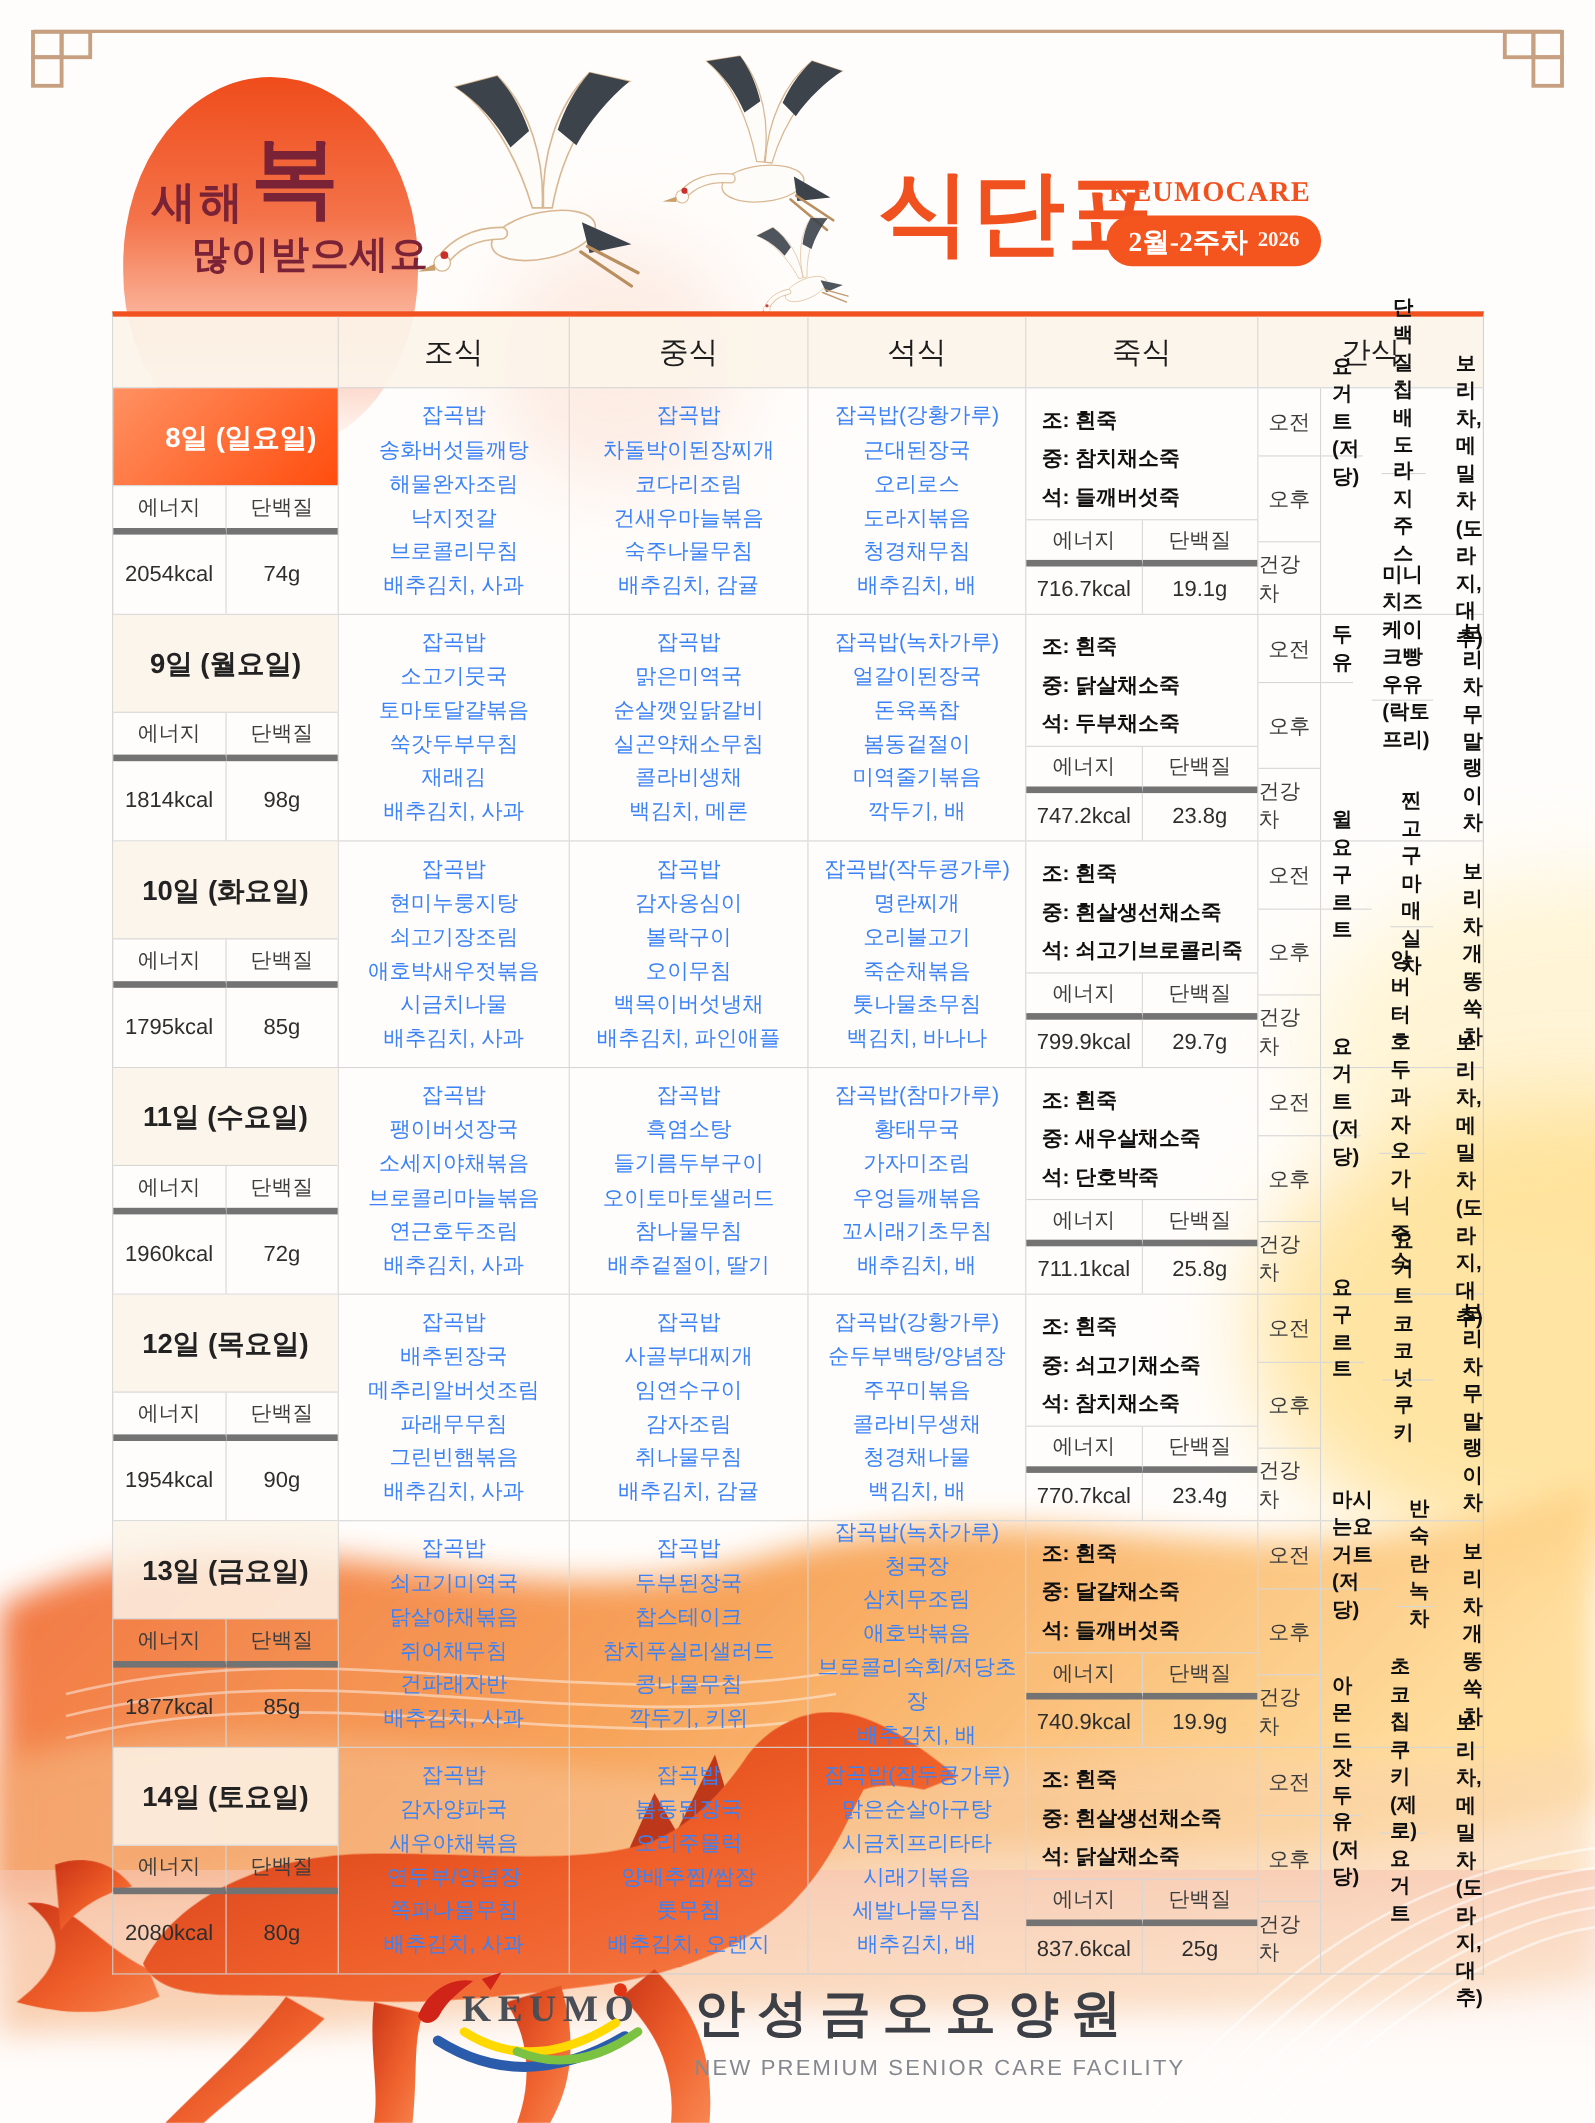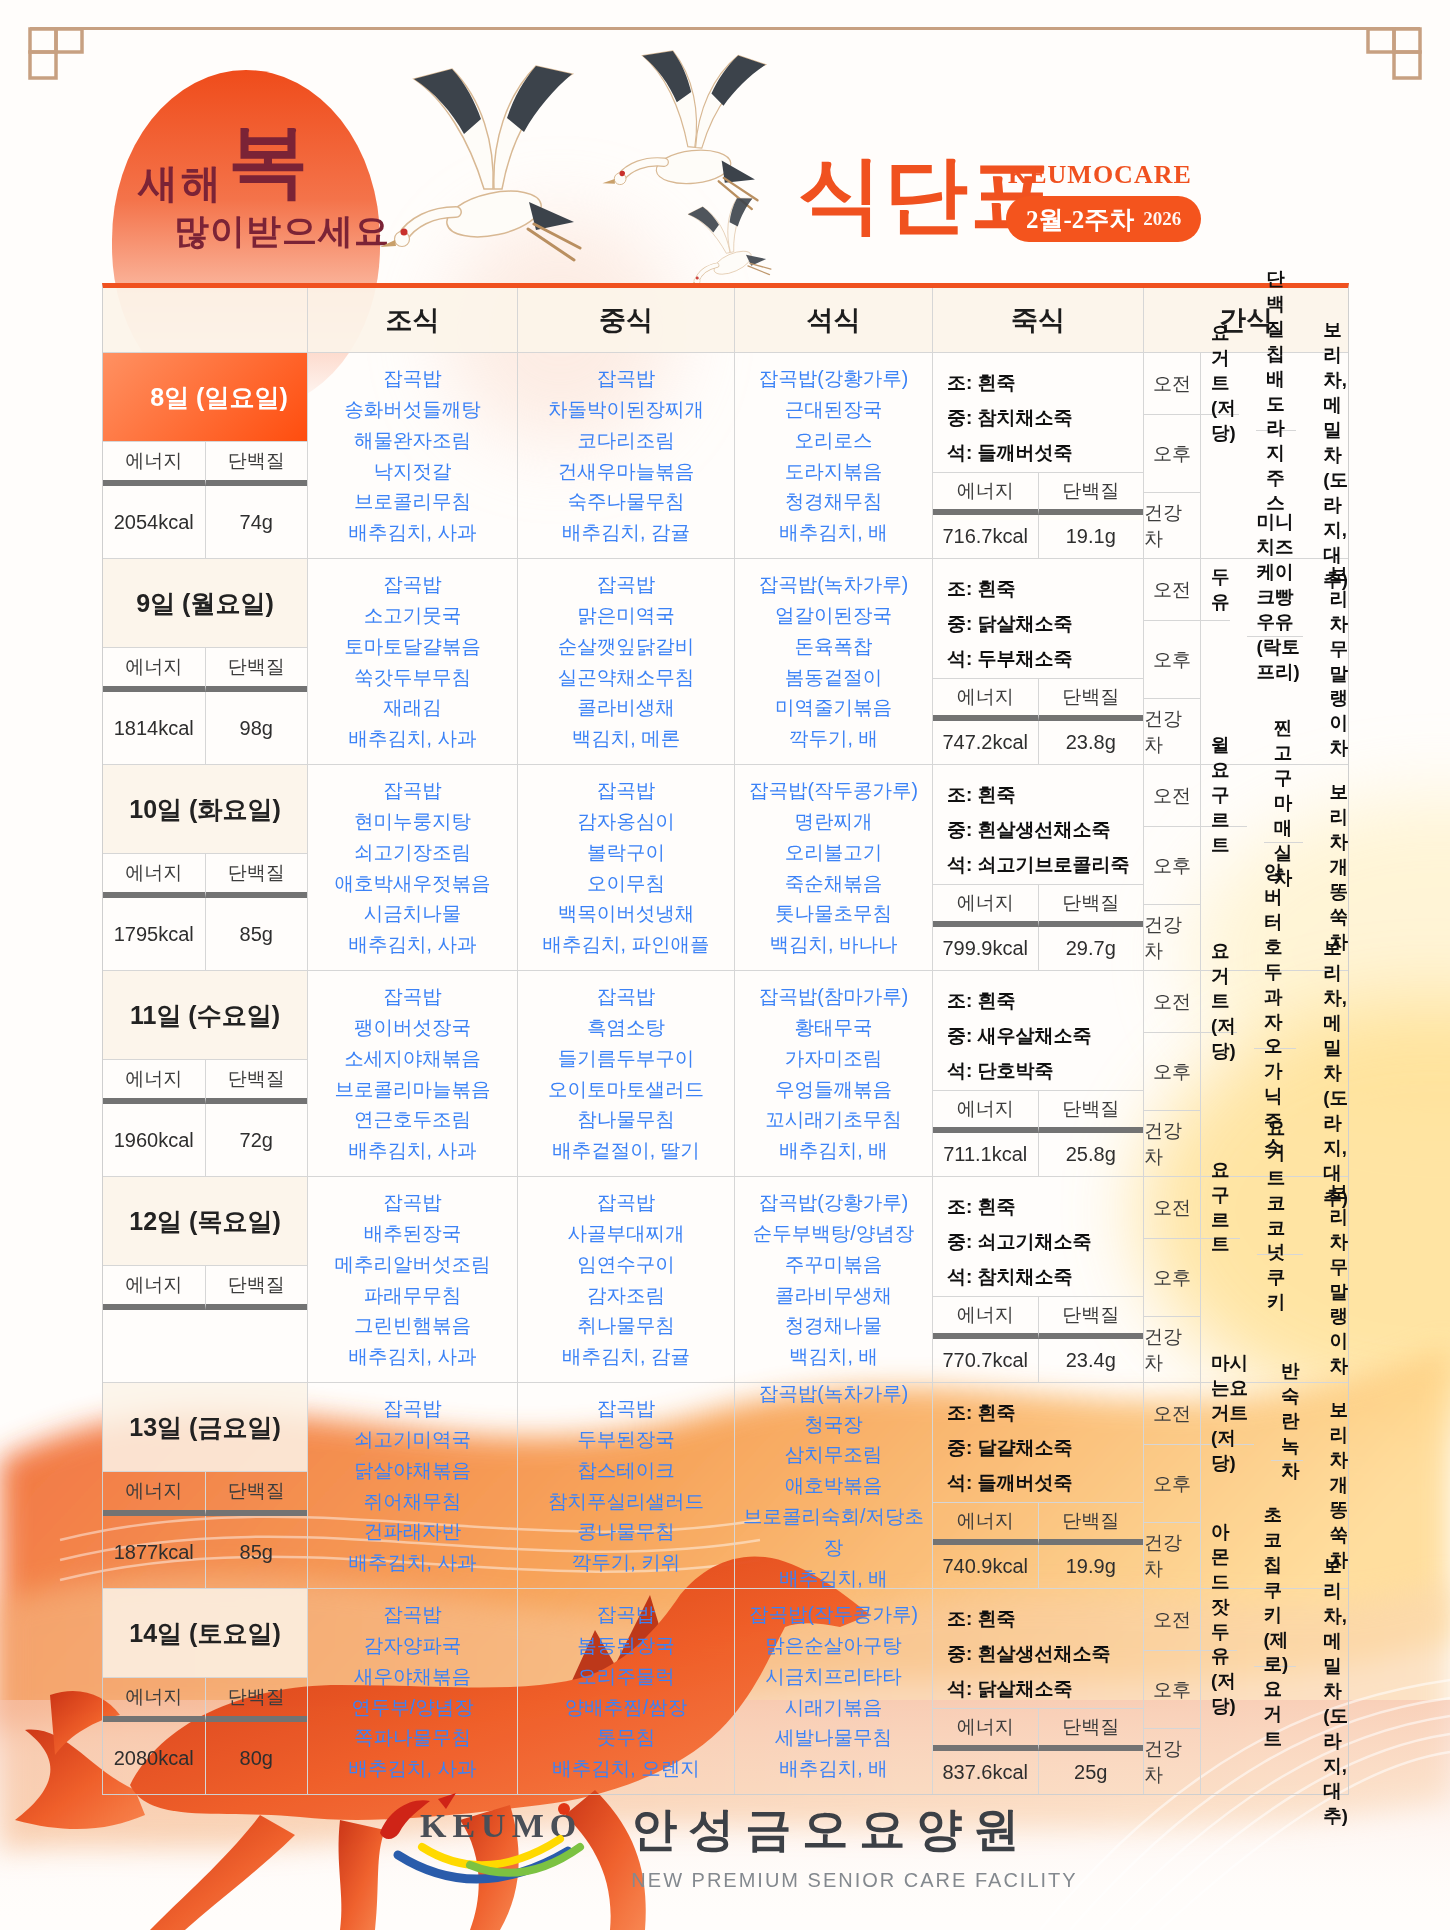--- a/index.html
+++ b/index.html
@@ -32,21 +32,21 @@
   .badge{position:absolute;left:1006px;top:196px;z-index:2;height:46px;padding:0 20px;border-radius:26px;
          background:#f4541d;color:#fff;display:flex;align-items:center;gap:9px;
          font:bold 25px "Liberation Serif",serif;}
   .badge .yr{font-size:19px;font-weight:bold;opacity:.95;}
 
   
   .menu-table{position:absolute;left:102px;top:283px;width:1245px;z-index:3;
               border:1px solid #cfcfcf;border-top:5px solid #f0511f;box-sizing:content-box;}
   .thead{display:flex;height:64px;background:rgba(252,244,233,.92);}
   .th{box-sizing:border-box;border-right:1px solid #d6d6d6;display:flex;align-items:center;justify-content:center;
-      font-size:27px;font-weight:bold;color:#1d1d1d;}
+      font-size:27px;font-weight:normal;color:#1d1d1d;}
   .th:last-child{border-right:none;}
   .w-day{width:205px;}.w-breakfast{width:210px;}.w-lunch{width:217px;}
   .w-dinner{width:198px;}.w-porridge{width:211px;}.w-snack{width:204px;}
 
   .day-row{display:flex;height:205px;border-top:1px solid #d6d6d6;}
   .col{box-sizing:border-box;border-right:1px solid #d6d6d6;}
   .col:last-child{border-right:none;}
 
   .day-col{width:205px;display:flex;flex-direction:column;}
   .day-badge{height:88px;display:flex;align-items:center;justify-content:center;
@@ -442,20 +442,24 @@
       </div>
     </div>
 
     <div class="day-row">
       <div class="col day-col">
         <div class="day-badge">12일 (목요일)</div>
         <div class="nut-row">
           <div class="nut-h">에너지</div>
           <div class="nut-h">단백질</div>
         </div>
+        <div class="nut-row vals">
+          <div class="nut-v">1954kcal</div>
+          <div class="nut-v">90g</div>
+        </div>
       </div>
       <div class="col menu-cell w-breakfast">잡곡밥
 배추된장국
 메추리알버섯조림
 파래무무침
 그린빈햄볶음
 배추김치, 사과</div>
       <div class="col menu-cell w-lunch">잡곡밥
 사골부대찌개
 임연수구이

